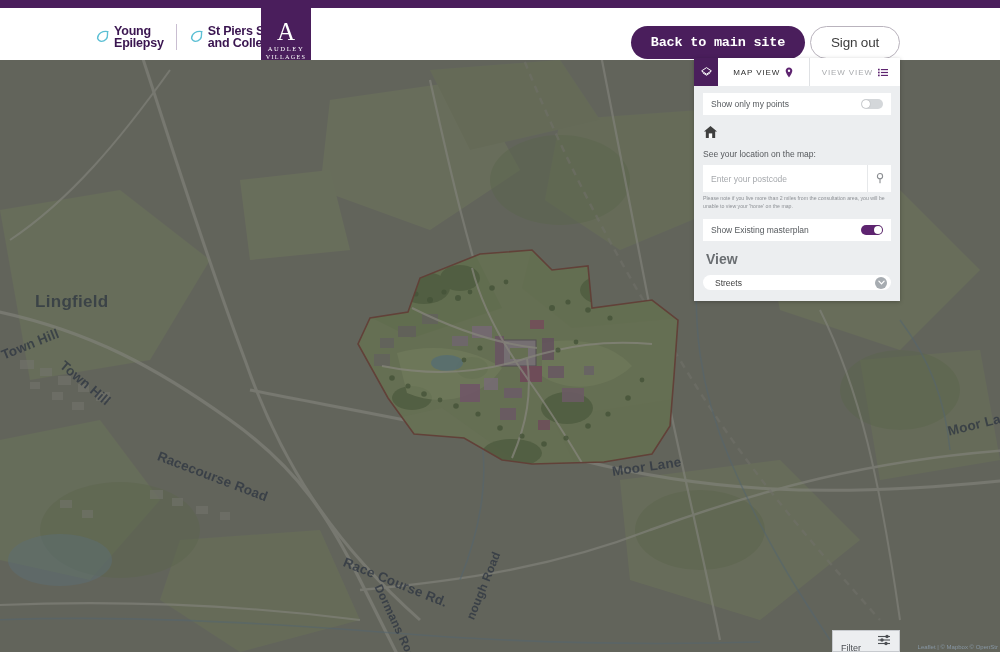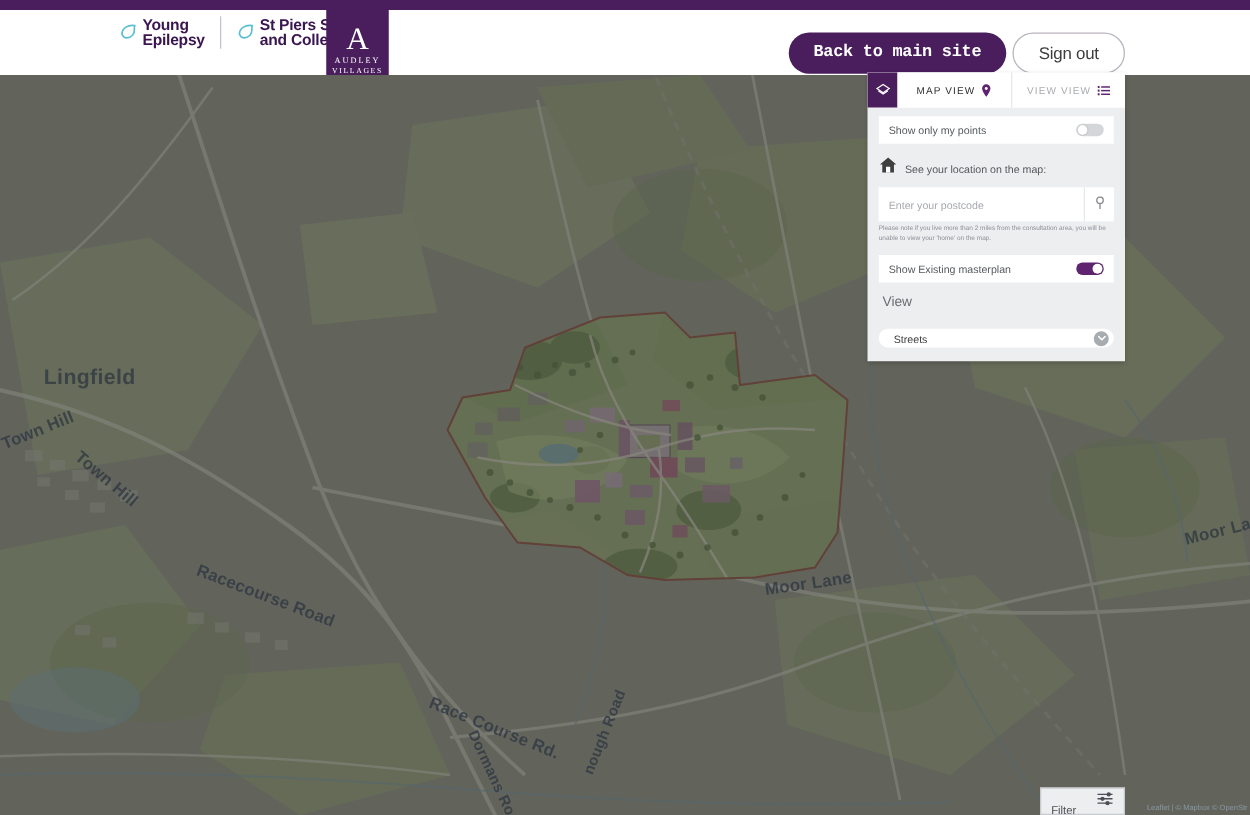--- a/index.html
+++ b/index.html
@@ -16,21 +16,21 @@
     position: absolute; top: 0; left: 0; width: 1000px; height: 8px;
     background: #4a1e5c;
   }
 
   
   .header {
     position: absolute; top: 8px; left: 0; width: 1000px; height: 52px;
     background: #ffffff;
   }
   .logo-group {
-    position: absolute; left: 95px; top: 5px;
+    position: absolute; left: 95px; top: 16px;
     display: flex; align-items: center; gap: 0px;
   }
   .logo-lockup { display: flex; align-items: center; }
   .logo-mark {
     position: relative; width: 17px; height: 17px; flex: none; margin-right: 2px;
   }
   .logo-mark svg { display: block; }
   .logo-words {
     font-weight: bold; font-size: 12.5px; line-height: 12.5px;
     color: #3a1550; letter-spacing: -0.2px; white-space: nowrap;
@@ -127,38 +127,38 @@
   }
   .toggle.off { background: #d4d7da; }
   .toggle.on  { background: #5e2470; }
   .toggle .knob {
     position: absolute; top: 1px; width: 8px; height: 8px; border-radius: 50%;
     background: #fff; box-shadow: 0 0 1px rgba(0,0,0,.4);
   }
   .toggle.off .knob { left: 1px; }
   .toggle.on  .knob { right: 1px; }
 
-  .loc-line { display: flex; align-items: center; gap: 6px; margin-bottom: 6px; }
+  .loc-line { display: flex; gap: 6px; margin-bottom: 6px; flex-direction: column; }
   .loc-text { font-size: 8.5px; color: #55585c; }
 
   .pc-wrap { display: flex; background: #fff; height: 27px; align-items: stretch; }
   .pc-input {
     flex: 1; border: none; outline: none; font-size: 8.5px; padding: 0 8px;
     color: #3d3d3d; background: #fff; font-family: "Liberation Sans", sans-serif;
   }
   .pc-input::placeholder { color: #a6a9ad; }
   .pc-btn {
     width: 24px; border-left: 1px solid #e6e8ea; background: #fff;
     display: flex; align-items: center; justify-content: center; cursor: pointer;
   }
   .pc-note {
     font-size: 5.2px; color: #8d9095; line-height: 1.45; margin-top: 3px;
     margin-bottom: 9px; padding-right: 6px;
   }
-  .view-label { font-size: 11px; color: #6a6e72; margin-bottom: 15px; padding-left: 3px; }
+  .view-label { font-size: 14px; color: #6a6e72; margin-bottom: 8px; padding-left: 3px; font-weight: bold; }
   .select {
     background: #fff; border-radius: 10px; height: 15px; display: flex;
     align-items: center; justify-content: space-between; padding: 0 4px 0 12px;
     cursor: pointer;
   }
   .select-val { font-size: 8.5px; color: #3d3d3d; }
   .chev {
     width: 12px; height: 12px; border-radius: 50%; background: #a7acb1;
     display: flex; align-items: center; justify-content: center;
   }

